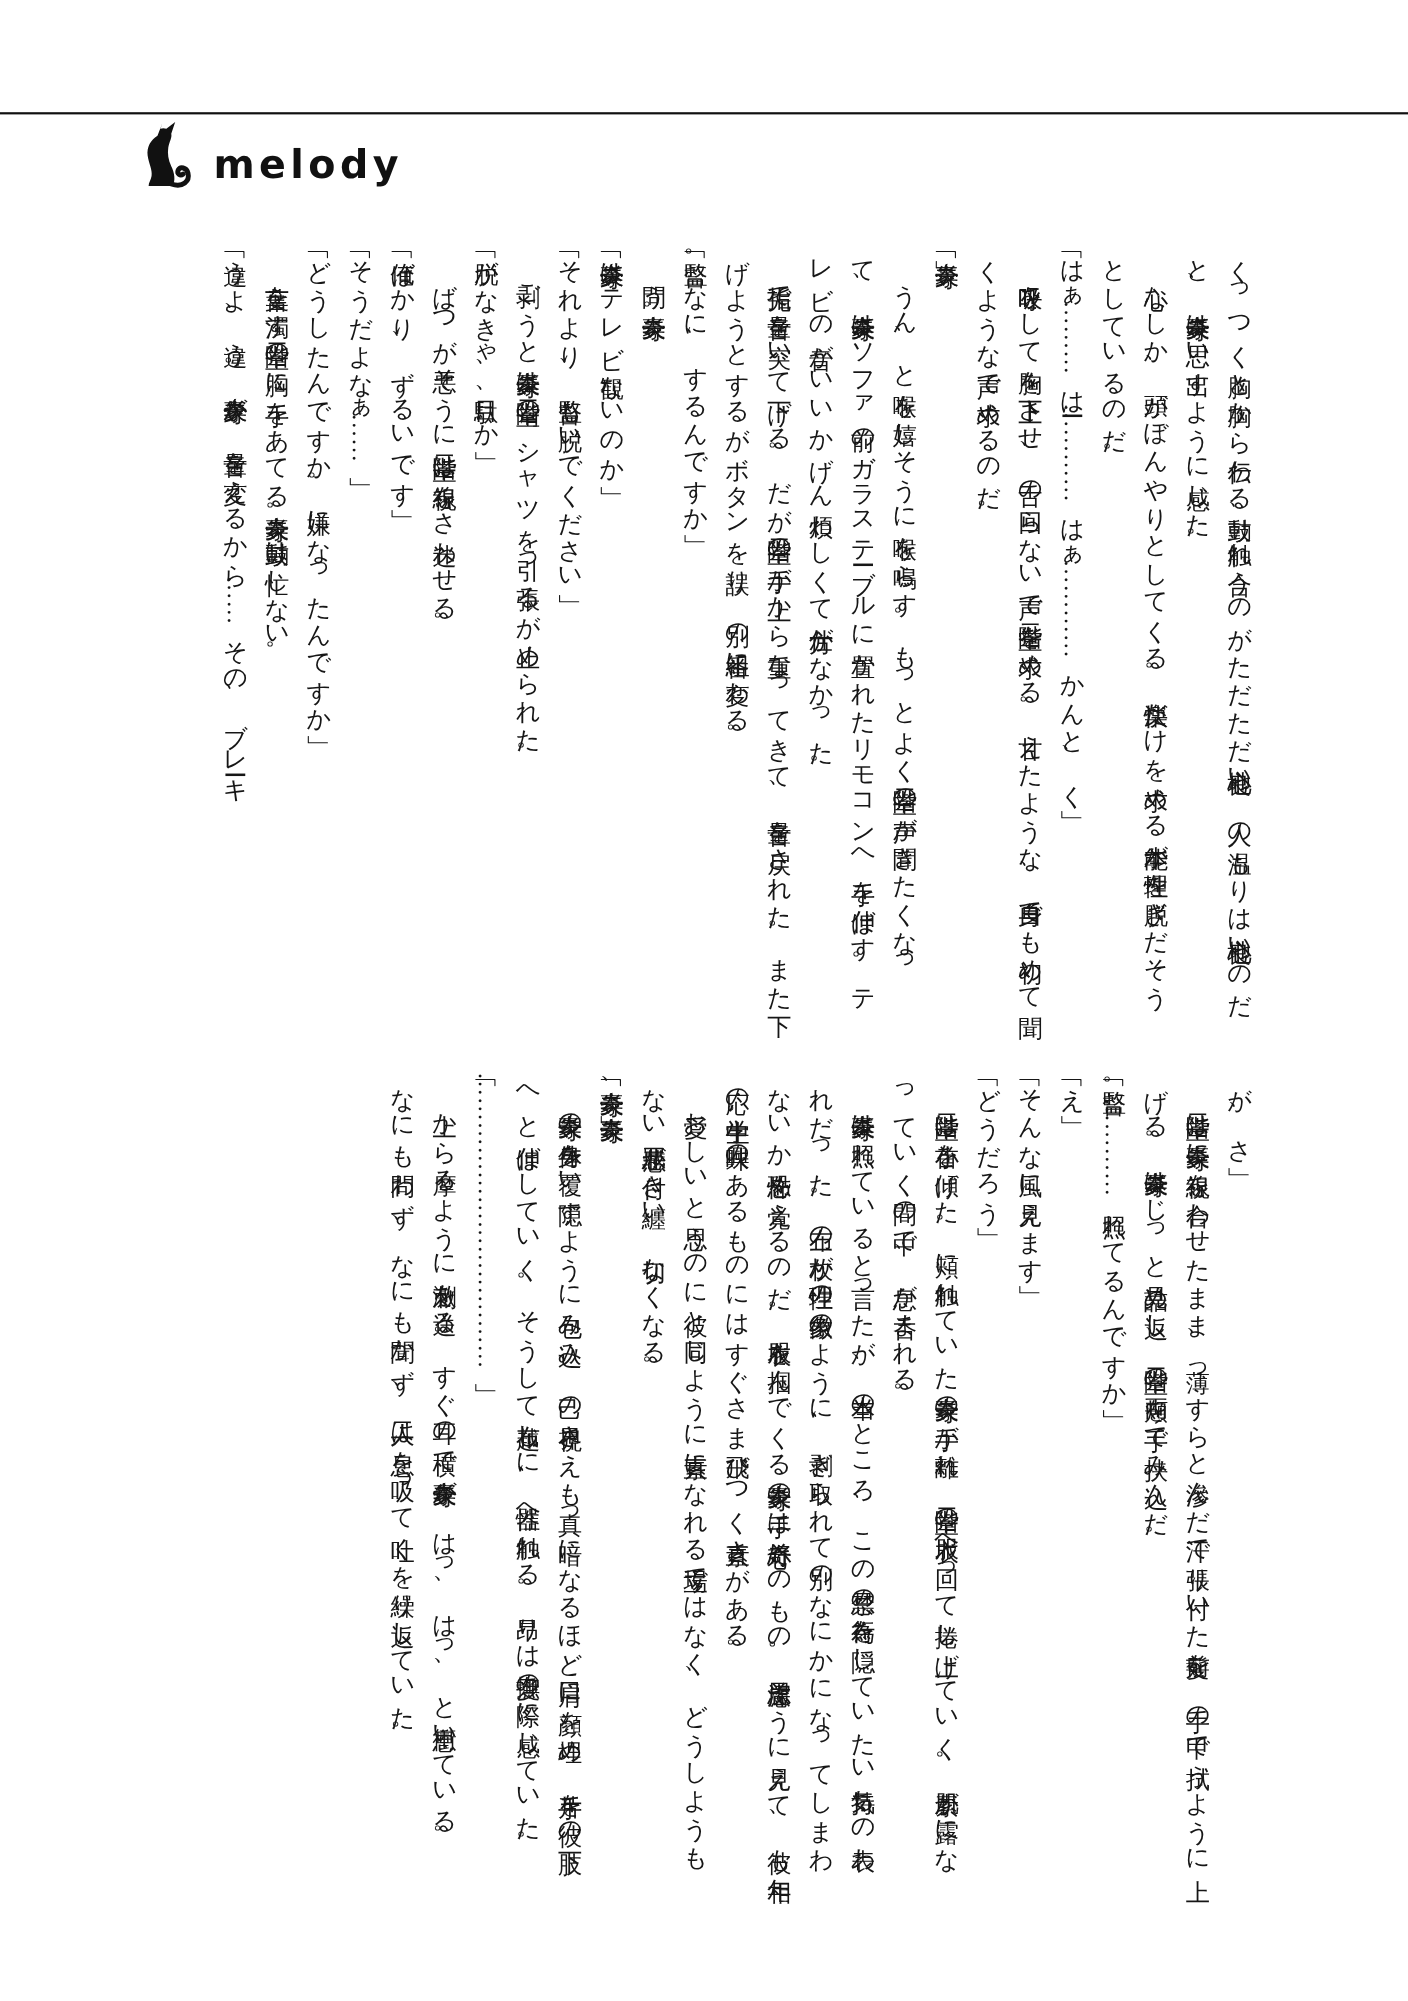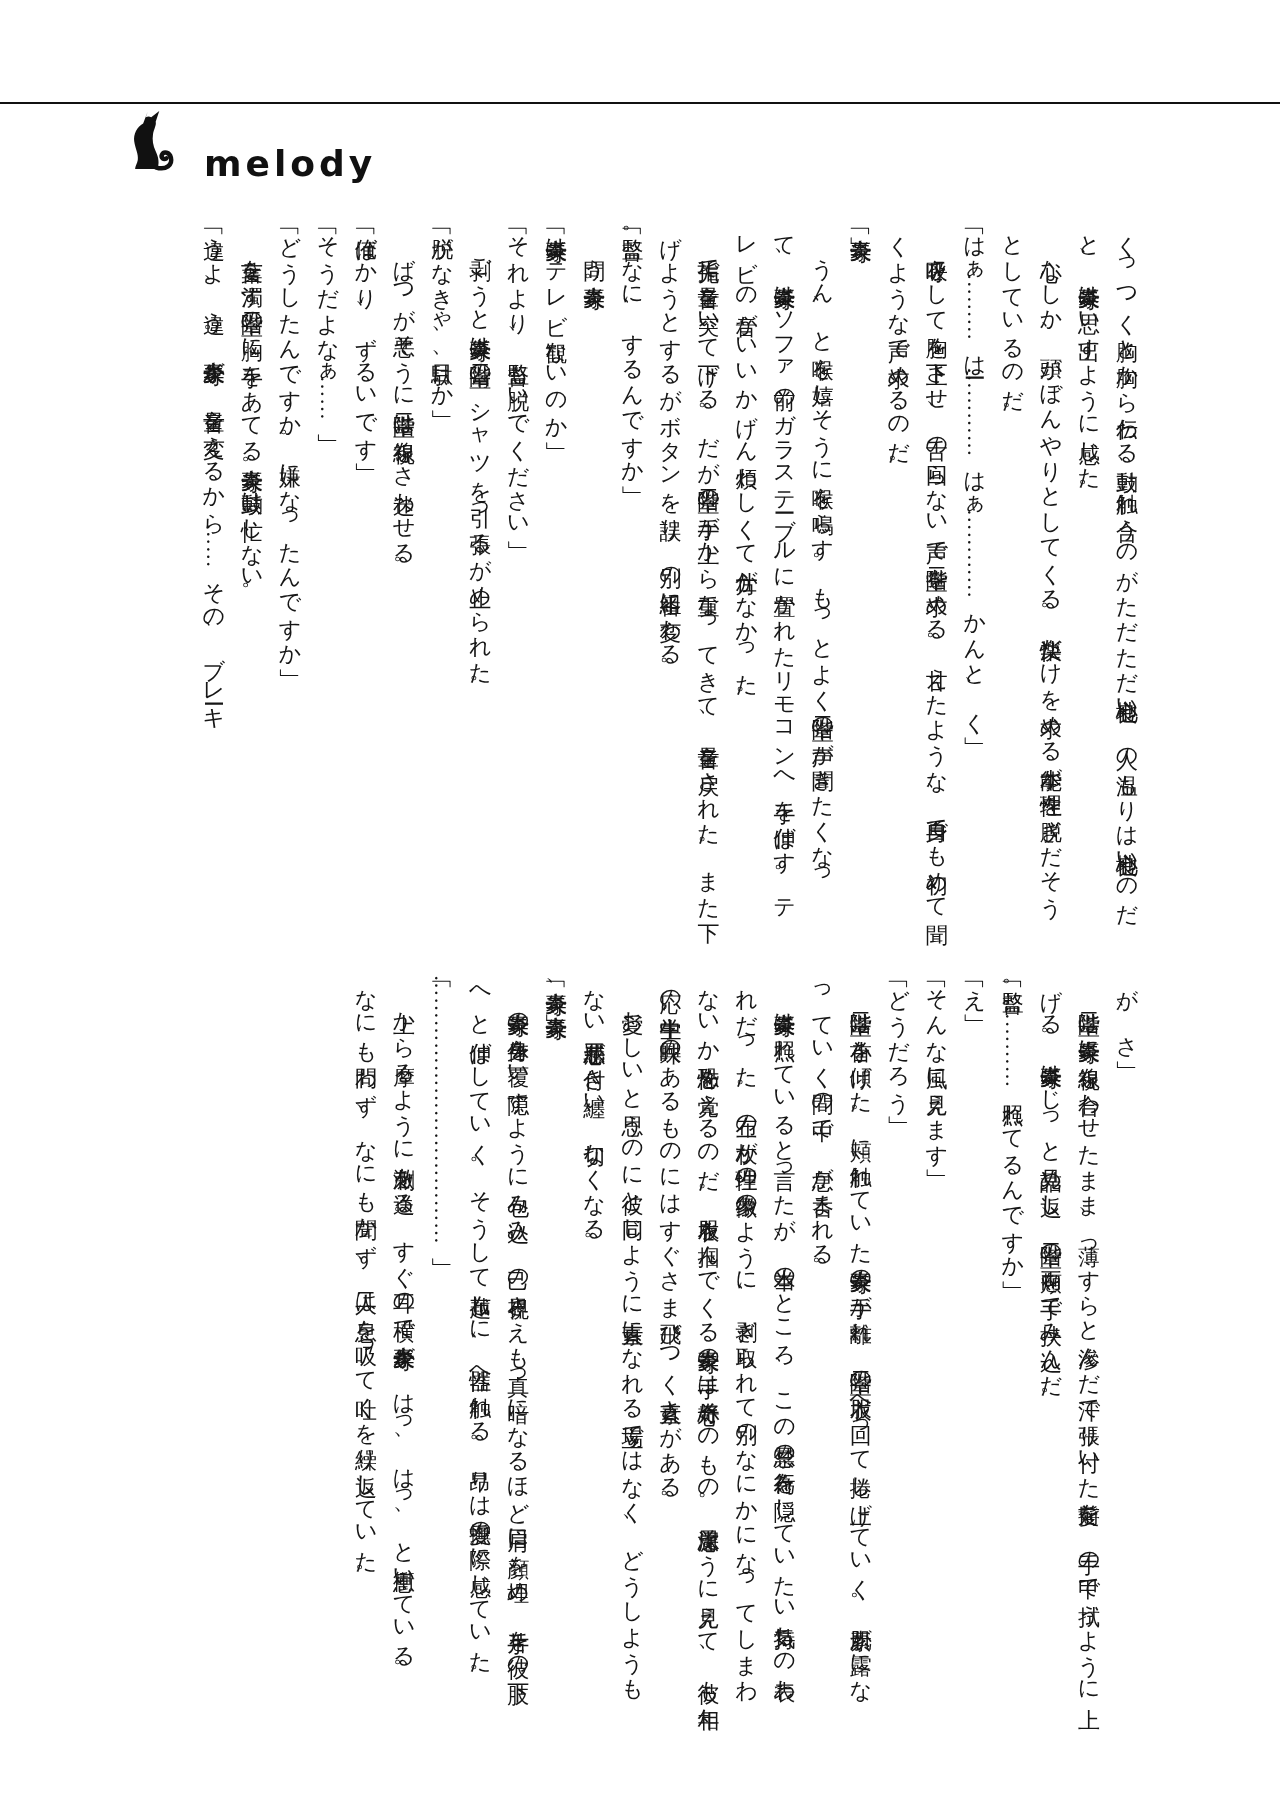--- a/index.html
+++ b/index.html
@@ -5,21 +5,21 @@
   html,body{margin:0;padding:0;}
   body{
     width:1280px;height:1819px;position:relative;background:#ffffff;
     font-family:"Liberation Serif","DejaVu Serif",serif;color:#1a1a1a;
     overflow:hidden;
   }
   .header-rule{
     position:absolute;left:0;top:102px;width:1280px;height:2px;background:#111;
   }
   .logo{
-    position:absolute;left:126px;top:110px;display:flex;align-items:flex-end;gap:24px;
+    position:absolute;left:126px;top:110px;display:flex;align-items:center;gap:14px;
   }
   .cat{width:54px;height:68px;display:block;}
   .logo-text{
     font-family:"DejaVu Sans","Liberation Sans",sans-serif;
     font-weight:700;font-size:36px;letter-spacing:4px;color:#111;
     transform:translateY(6px);
   }
   .text-band{
     position:absolute;left:116px;width:1030px;
     writing-mode:vertical-rl;

